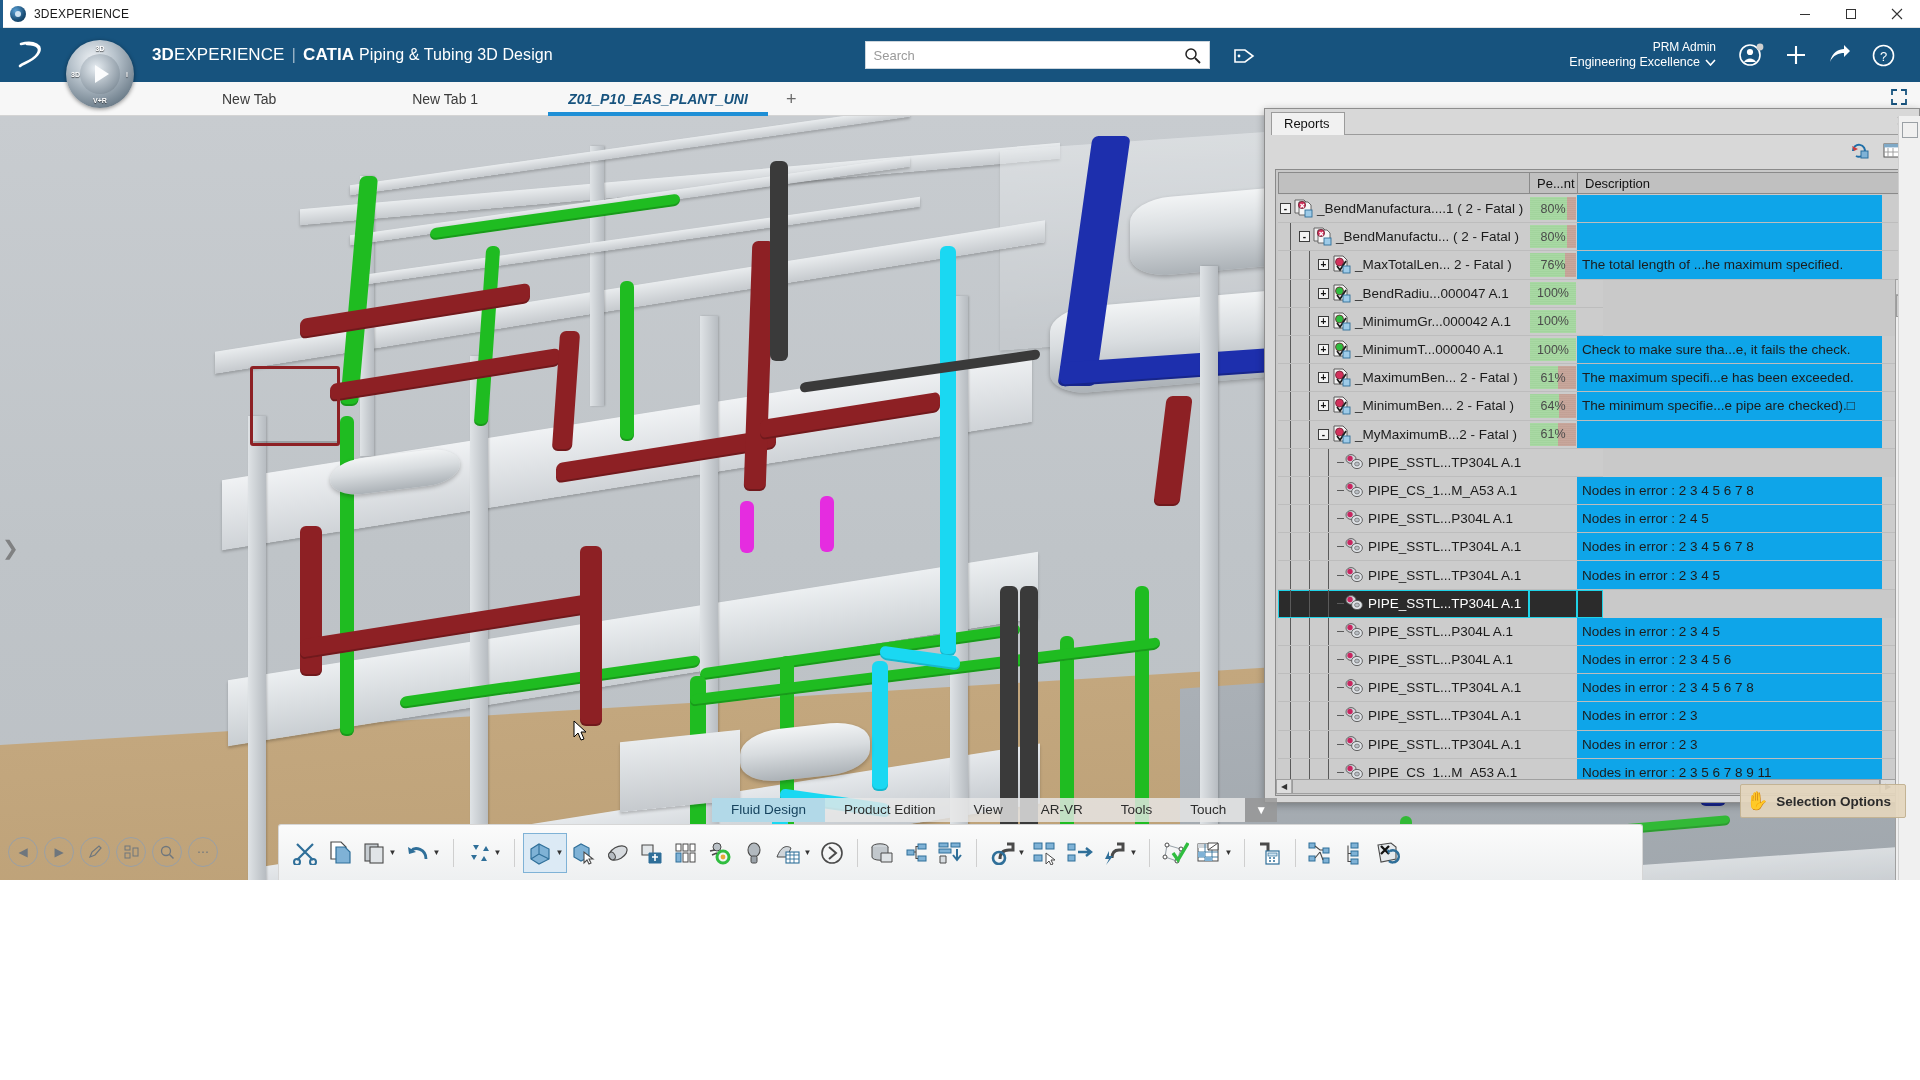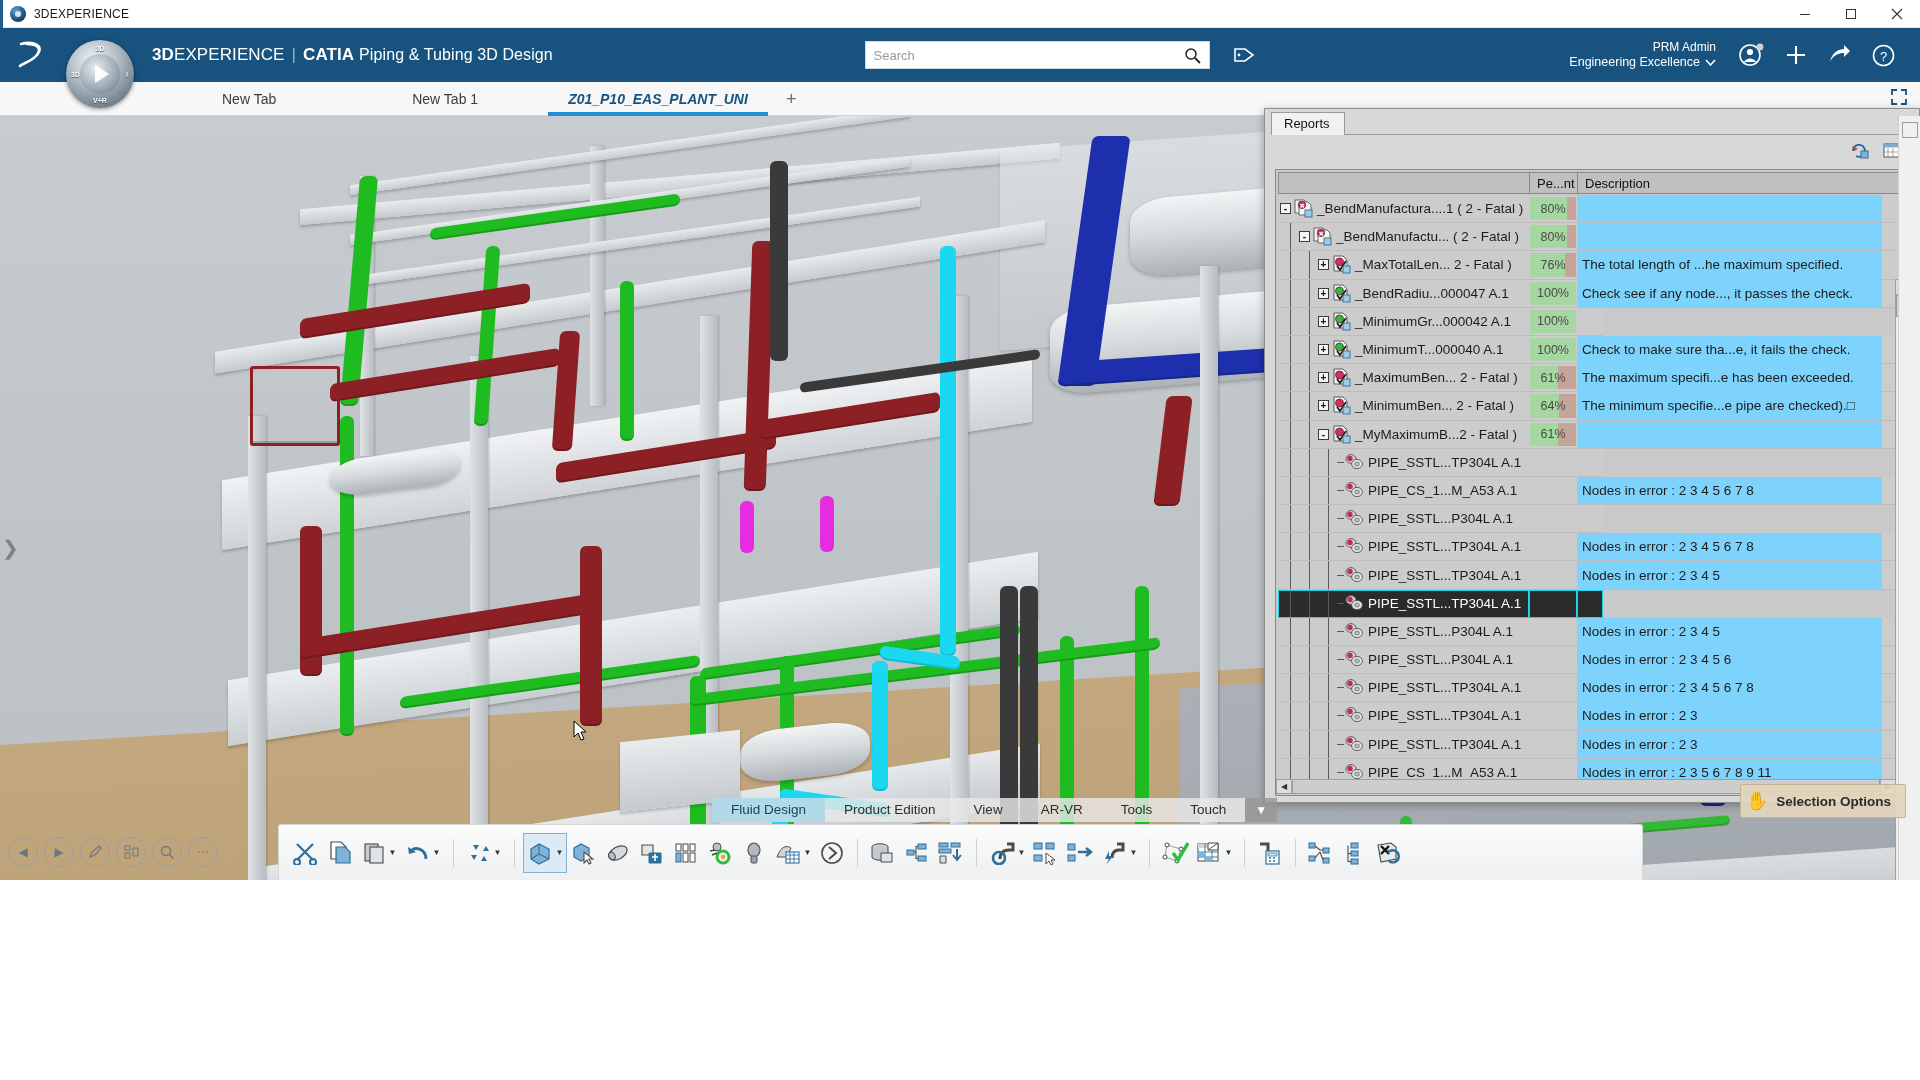--- a/index.html
+++ b/index.html
@@ -185,21 +185,21 @@
   }
   .cell.pct {
     width:48px; border-bottom:1px solid #bdbdbd; background:#cccccc;
     position:relative; overflow:hidden;
   }
   .pctbar { position:absolute; inset:2px 1px; display:flex; }
   .pctbar .good { background:repeating-linear-gradient(0deg,#a9d9a4,#a9d9a4 1px,#9bcf96 2px); }
   .pctbar .bad  { background:repeating-linear-gradient(0deg,#c8a79c,#c8a79c 1px,#bd9b8f 2px); }
   .pcttext { position:relative; width:100%; text-align:center; font-size:12.5px; color:#4a4a4a; }
   .cell.desc {
-    flex:1; background:#7dd3fc; border-bottom:1px solid #bdbdbd; padding-left:5px;
+    flex:1; background:#0ea5e9; border-bottom:1px solid #bdbdbd; padding-left:5px;
   }
   .cell.tail { width:26px; background:#cccccc; border-bottom:1px solid #bdbdbd; }
 
   .row.sel .cell { background:#2b2b2b; color:#ffffff; border-bottom:1px solid #2b2b2b; }
   .row.sel .cell.name { outline:1px solid #1fd3e8; outline-offset:-1px; }
   .row.sel .cell.desc { outline:1px solid #1fd3e8; outline-offset:-1px; }
   .row.sel .cell.pct  { outline:1px solid #1fd3e8; outline-offset:-1px; }
   .row.sel .cell.tail { outline:1px solid #1fd3e8; outline-offset:-1px; }
 
   .treecell { display:flex; align-items:center; height:100%; }
@@ -308,21 +308,21 @@
     <div class="ds-logo">
       <svg width="44" height="32" viewBox="0 0 44 32">
         <path d="M6 5 C18 2, 30 6, 22 16 C16 23, 8 24, 5 27 M12 5 C22 5, 28 9, 21 17" stroke="#fff" stroke-width="2.6" fill="none" stroke-linecap="round"></path>
       </svg>
     </div>
     <div class="compass-slot"></div>
     <div class="brand">
       <span class="b">3D</span><span class="thin">EXPERIENCE</span><span class="sep">|</span><span class="b">CATIA</span> <span class="app-name">Piping &amp; Tubing 3D Design</span>
     </div>
 
-    <div style="margin-left:auto; display:flex; align-items:flex-start;">
+    <div style="margin-left:auto; display:flex; align-items:center;">
       <div class="search-wrap">
         <input type="text" placeholder="Search" style="">
         <span class="search-ico">
           <svg width="17" height="17" viewBox="0 0 17 17">
               <circle cx="7" cy="7" r="5" fill="none" stroke="#222" stroke-width="1.5"></circle>
               <path d="M11 11 L16 16" stroke="#222" stroke-width="1.8"></path>
             </svg>
         </span>
       </div>
       <span class="tag-ico">
@@ -620,21 +620,20 @@
                   <span class="nodelabel">_BendRadiu...000047 A.1</span>
                 </div>
               </div>
               <div class="cell pct">
                 <div class="pctbar">
         <div class="good" style="width:100%"></div>
                   <div class="bad" style="width:0%"></div>
       </div>
                 <span class="pcttext">100%</span>
               </div>
-              <div class="cell desc">Check see if any node..., it passes the check.</div>
               <div class="cell tail"></div>
             </div>
             <div class="row">
               <div class="cell name">
                 <div class="treecell">
                   <div class="indent" style="width:19px"></div>
                   <div class="indent" style="width:19px"></div>
                   <div class="expander">+</div>
                   <span class="nodeicon"><svg width="21" height="19" viewBox="0 0 21 19">
     <path d="M3 1 h9 l4 4 v11 h-13 Z" fill="#f4f4f4" stroke="#5a5a5a" stroke-width="1"></path>
@@ -803,20 +802,21 @@
                   <span class="nodeicon"><svg width="21" height="18" viewBox="0 0 21 18">
     <ellipse cx="7" cy="6" rx="5" ry="4.4" fill="#cfd4d8" stroke="#555" stroke-width=".9"></ellipse>
     <circle cx="6" cy="5.5" r="2.7" fill="#c8255f"></circle>
     <ellipse cx="13" cy="11" rx="5.4" ry="4.6" fill="#dfe3e7" stroke="#555" stroke-width=".9"></ellipse>
     <ellipse cx="13" cy="11" rx="2.4" ry="2" fill="#b9bfc5" stroke="#666" stroke-width=".7"></ellipse>
   </svg></span>
                   <span class="nodelabel">PIPE_SSTL...P304L A.1</span>
                 </div>
               </div>
               <div class="cell pct"></div>
+              <div class="cell desc">Nodes in error :  2 4 5</div>
               <div class="cell tail"></div>
             </div>
             <div class="row">
               <div class="cell name">
                 <div class="treecell">
                   <div class="indent" style="width:19px"></div>
                   <div class="indent" style="width:19px"></div>
                   <div class="indent" style="width:19px"></div>
                   <div class="hline"></div>
                   <span class="nodeicon"><svg width="21" height="18" viewBox="0 0 21 18">

